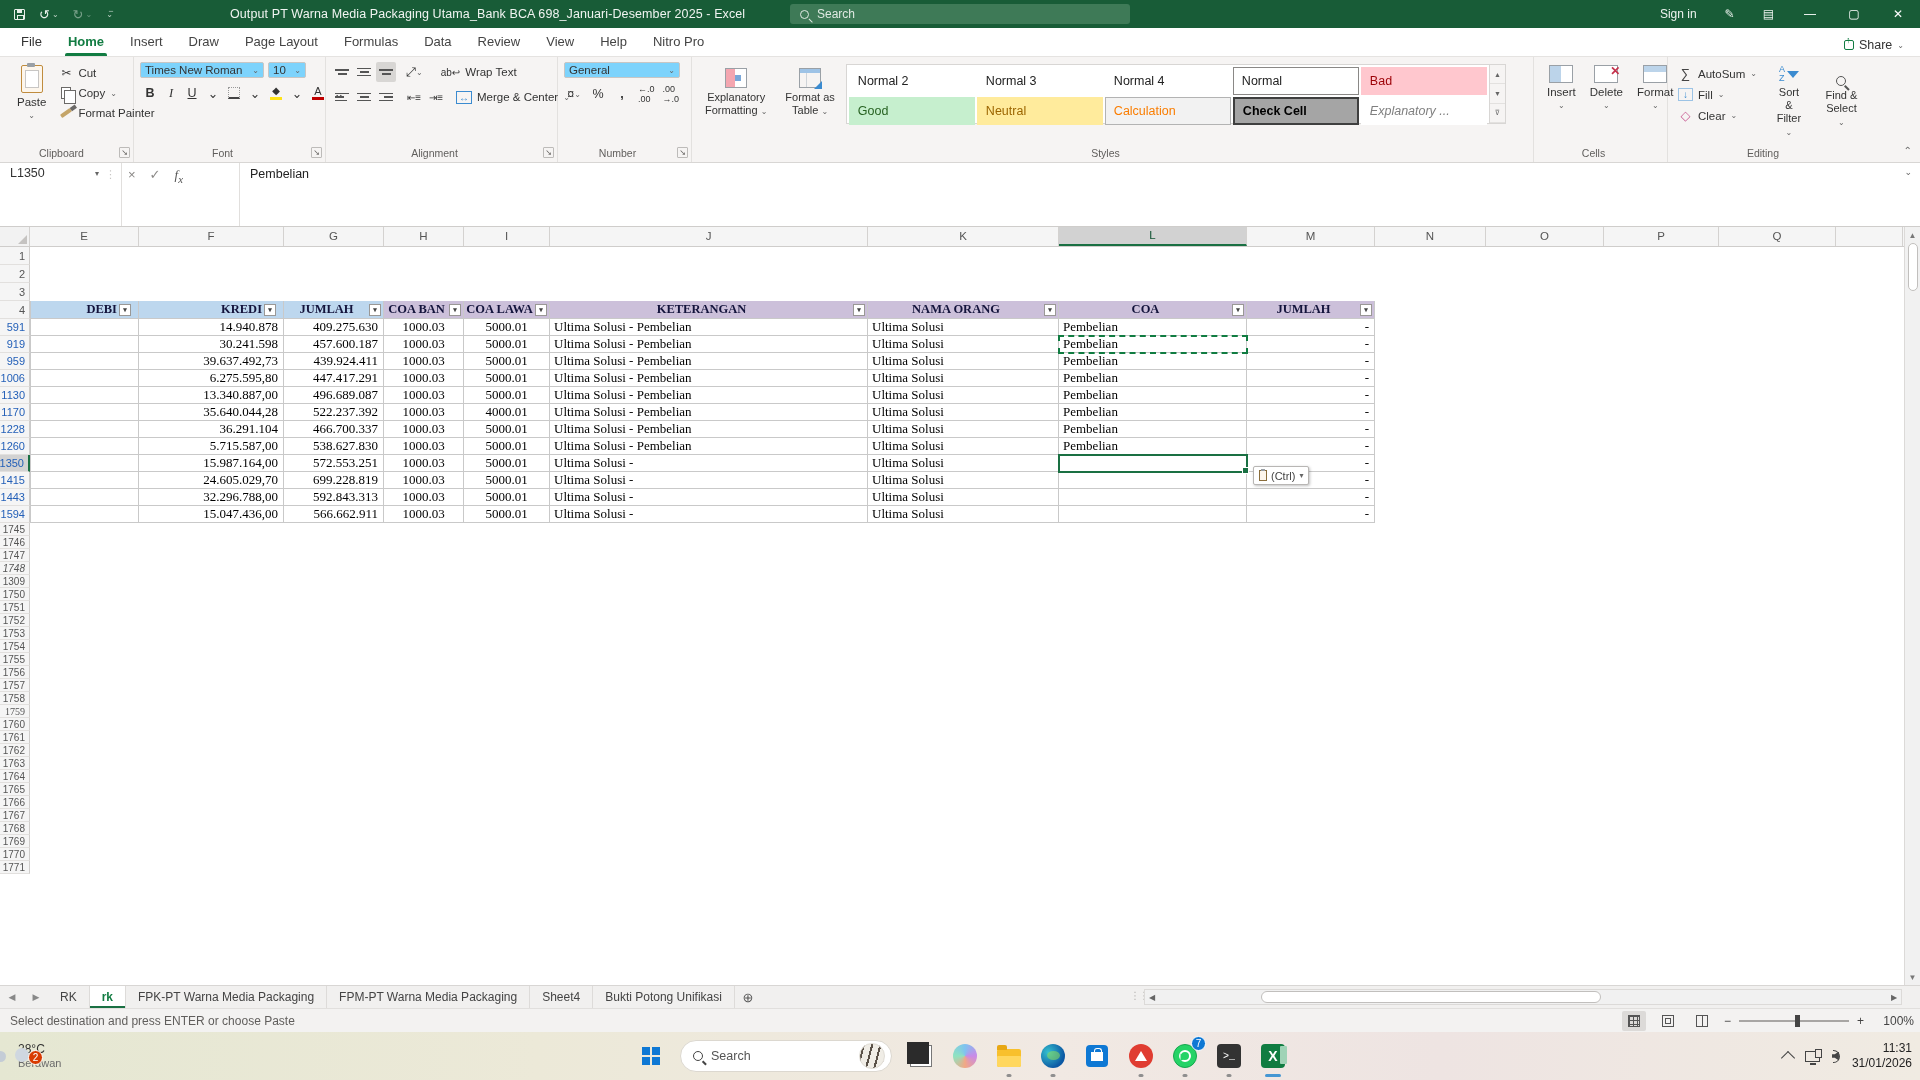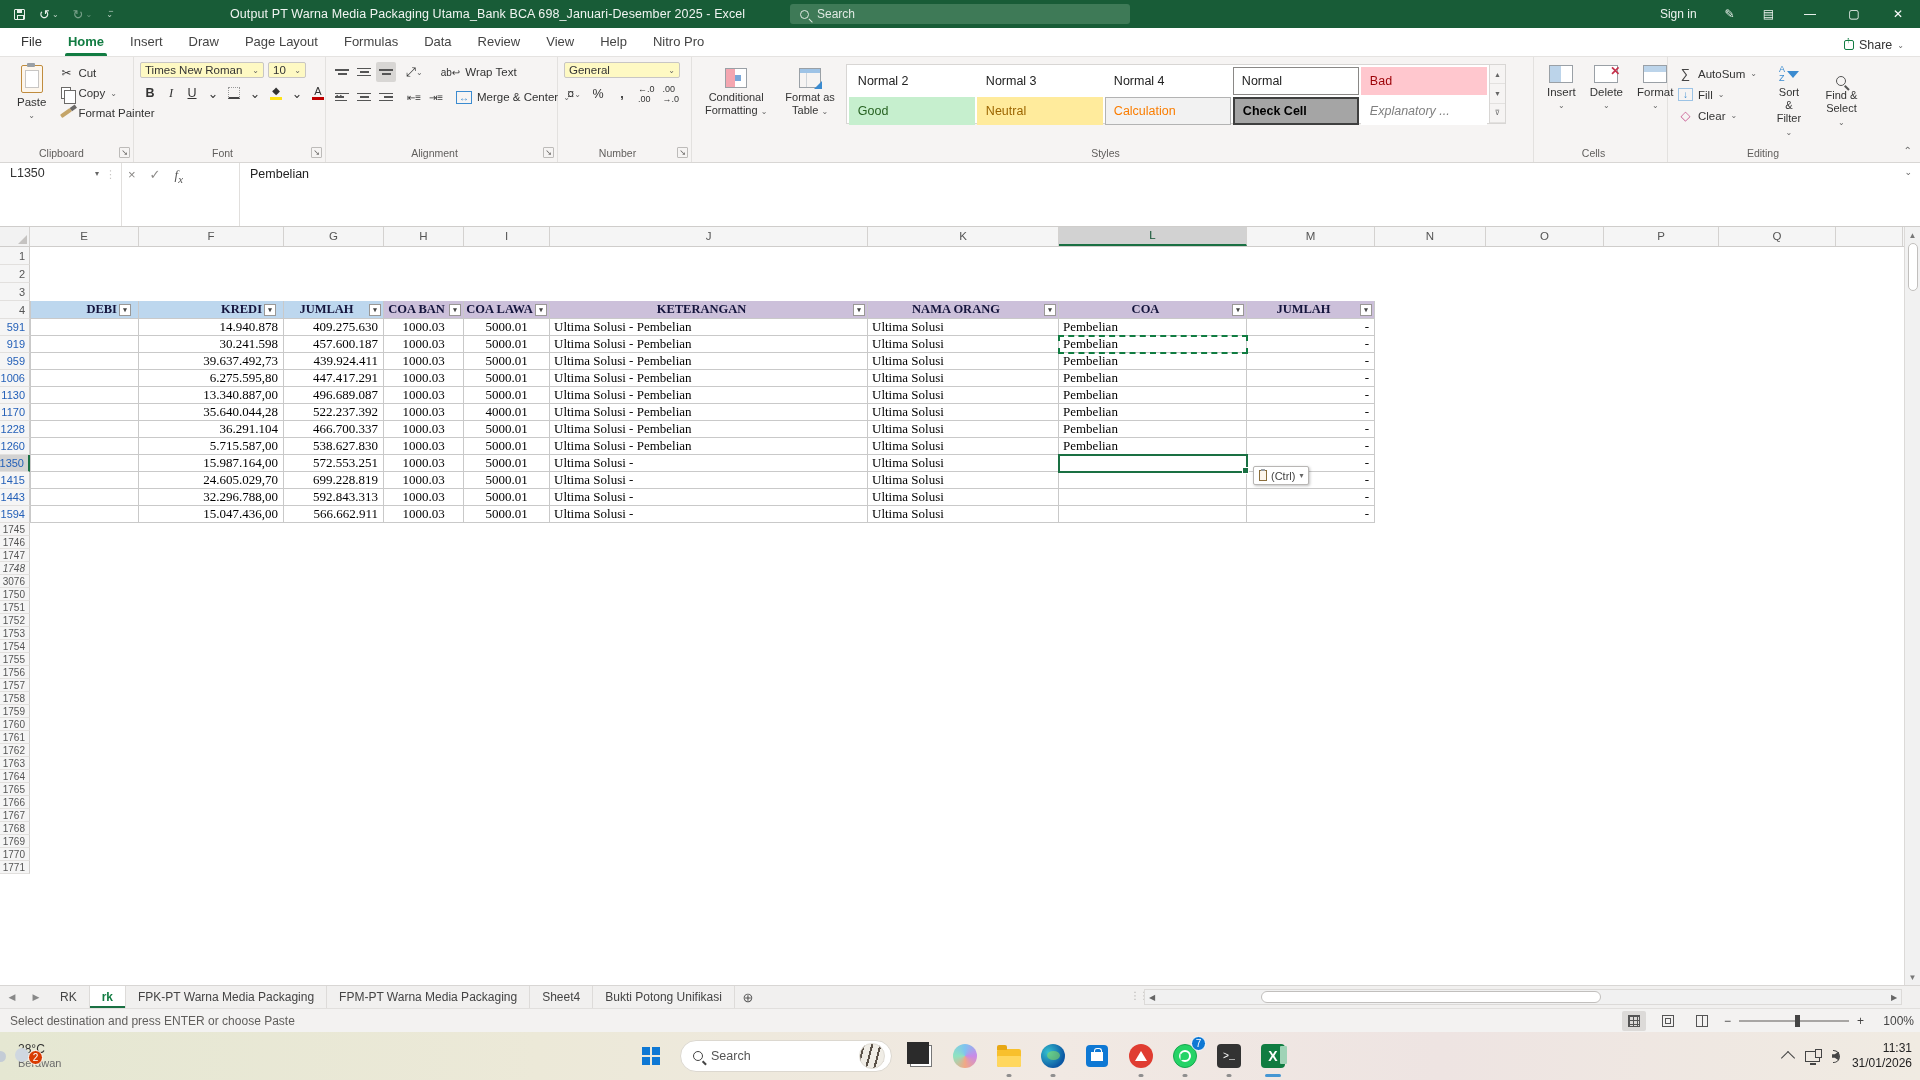--- a/index.html
+++ b/index.html
@@ -43,21 +43,21 @@
   .smrow{display:flex;align-items:center;gap:5px;font-size:11.5px;color:#333;padding:2px 4px;cursor:pointer;white-space:nowrap}
   .chev{font-size:8px;color:#666}
   .clip-ic{width:22px;height:28px;border:1.6px solid #c08c3e;border-radius:2px;background:#fdf6ec;position:relative}
   .clip-ic:before{content:"";position:absolute;top:-3px;left:5px;width:8px;height:4px;background:#9aa0a6;border-radius:1px}
   .clip-ic:after{content:"";position:absolute;top:4px;left:3px;width:12px;height:16px;background:#fff;border:1px solid #c8c6c4}
   .mini-ic{width:14px;height:14px;display:inline-flex;align-items:center;justify-content:center;font-size:12px;flex:none}
   .ic-copy{width:10px;height:12px;border:1.2px solid #6b6967;background:#fff;position:relative}
   .ic-copy:before{content:"";position:absolute;top:2px;left:2px;width:10px;height:12px;border:1.2px solid #6b6967;background:#fff}
   .ic-brush{width:12px;height:4px;background:#c4a468;border-radius:1px;position:relative;transform:rotate(-35deg)}
   .ic-brush:before{content:"";position:absolute;right:-6px;top:0;width:6px;height:4px;background:#6b6967}
-  .selbox{background:#fef9c3;border:1px solid #c8c6c4;border-radius:2px;display:flex;align-items:center;font-size:11.5px;color:#333;padding:1px 4px;gap:4px;justify-content:space-between;cursor:pointer}
+  .selbox{background:#7dd3fc;border:1px solid #c8c6c4;border-radius:2px;display:flex;align-items:center;font-size:11.5px;color:#333;padding:1px 4px;gap:4px;justify-content:space-between;cursor:pointer}
   .fontrow{display:flex;gap:4px;align-items:center;margin-bottom:5px}
   .fmtbtn{min-width:20px;height:20px;display:flex;align-items:center;justify-content:center;font-size:12.5px;color:#333;border-radius:2px;cursor:pointer;padding:0 2px}
   .fmtbtn.pressed{background:#d8d6d4}
   .colorbar{display:flex;flex-direction:column;align-items:center;line-height:10px}
   .colorbar .bar{width:12px;height:3px;margin-top:1px}
   .ic-borders{width:12px;height:12px;border:1px dotted #999;border-bottom:2px solid #444}
   .lines{display:inline-block;width:14px}
   .lines i{display:block;height:1.6px;background:#555;margin:2px 0}
   .lines.l-left i:nth-child(2){width:9px}.lines.l-left i:nth-child(3){width:12px}
   .lines.l-center i{margin-left:auto;margin-right:auto}.lines.l-center i:nth-child(2){width:9px}
@@ -416,21 +416,21 @@
         <span class="fmtbtn" style="font-size:9px">.00<br>→.0</span>
       </div>
       <div class="rlabel">Number</div>
       <div class="launcher">↘</div>
     </div>
 
     <div class="rgroup" style="width:842px">
       <div style="display:flex;gap:4px">
         <div class="bigbtn" style="font-size:11px;line-height: 13px">
           <span class="cf-ic"></span>
-          <span style="text-align:center"><span>Conditional</span><br><span>Formatting</span> <span class="chev">⌄</span></span>
+          <span style="text-align:center"><span>Explanatory</span><br><span>Formatting</span> <span class="chev">⌄</span></span>
         </div>
         <div class="bigbtn" style="font-size:11px;line-height:13px">
           <span class="fat-ic"></span>
           <span style="text-align:center"><span>Format as</span><br><span>Table</span> <span class="chev">⌄</span></span>
         </div>
         <div class="galleryWrap">
           <div class="chipgrid" id="style-chips">
               <div class="chip plain">Normal 2</div>
               <div class="chip plain">Normal 3</div>
               <div class="chip plain">Normal 4</div>
@@ -741,21 +741,21 @@
         <div class="grow" style="height: 13px;">
           <div class="rn dim">1746</div>
         </div>
         <div class="grow" style="height: 13px;">
           <div class="rn dim">1747</div>
         </div>
         <div class="grow" style="height: 13px; font-style: italic;">
           <div class="rn dim">1748</div>
         </div>
         <div class="grow" style="height: 13px;">
-          <div class="rn dim">3076</div>
+          <div class="rn dim">1309</div>
         </div>
         <div class="grow" style="height: 13px;">
           <div class="rn dim">1750</div>
         </div>
         <div class="grow" style="height: 13px;">
           <div class="rn dim">1751</div>
         </div>
         <div class="grow" style="height: 13px;">
           <div class="rn dim">1752</div>
         </div>
@@ -770,21 +770,21 @@
         </div>
         <div class="grow" style="height: 13px;">
           <div class="rn dim">1756</div>
         </div>
         <div class="grow" style="height: 13px;">
           <div class="rn dim">1757</div>
         </div>
         <div class="grow" style="height: 13px;">
           <div class="rn dim">1758</div>
         </div>
-        <div class="grow" style="height: 13px;">
+        <div class="grow" style="height: 13px; font-family: Liberation Serif, serif;">
           <div class="rn dim">1759</div>
         </div>
         <div class="grow" style="height: 13px;">
           <div class="rn dim">1760</div>
         </div>
         <div class="grow" style="height: 13px;">
           <div class="rn dim">1761</div>
         </div>
         <div class="grow" style="height: 13px;">
           <div class="rn dim">1762</div>

